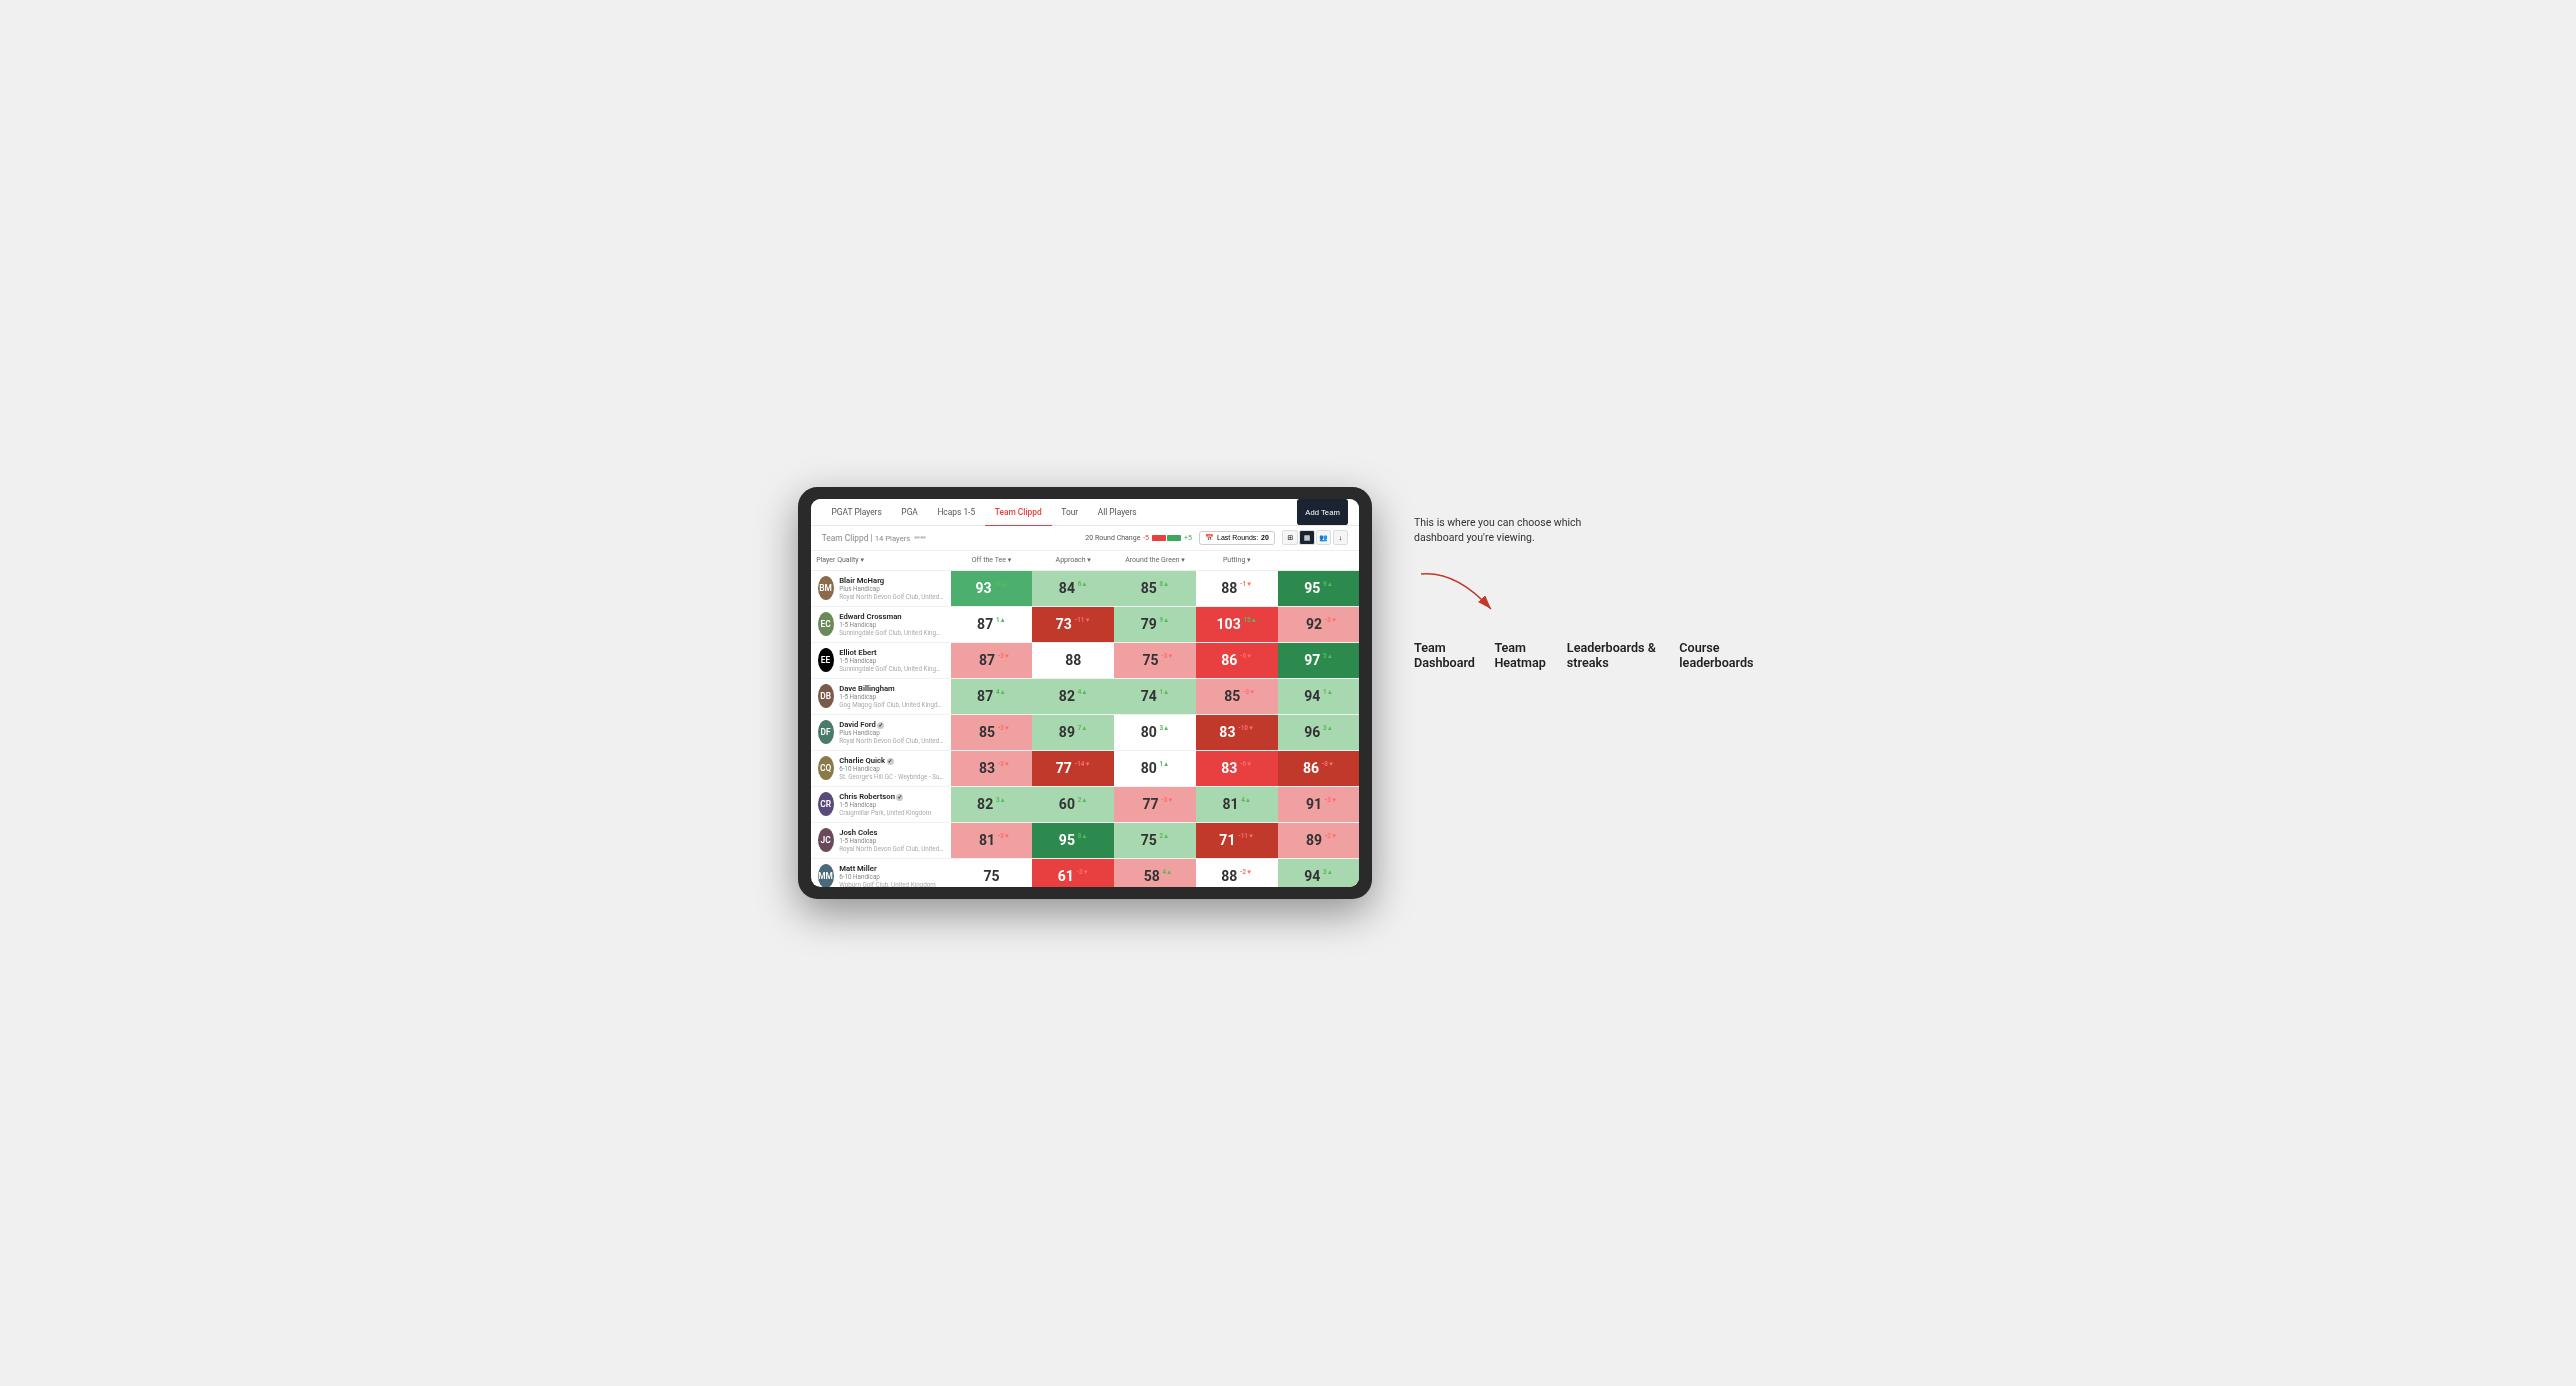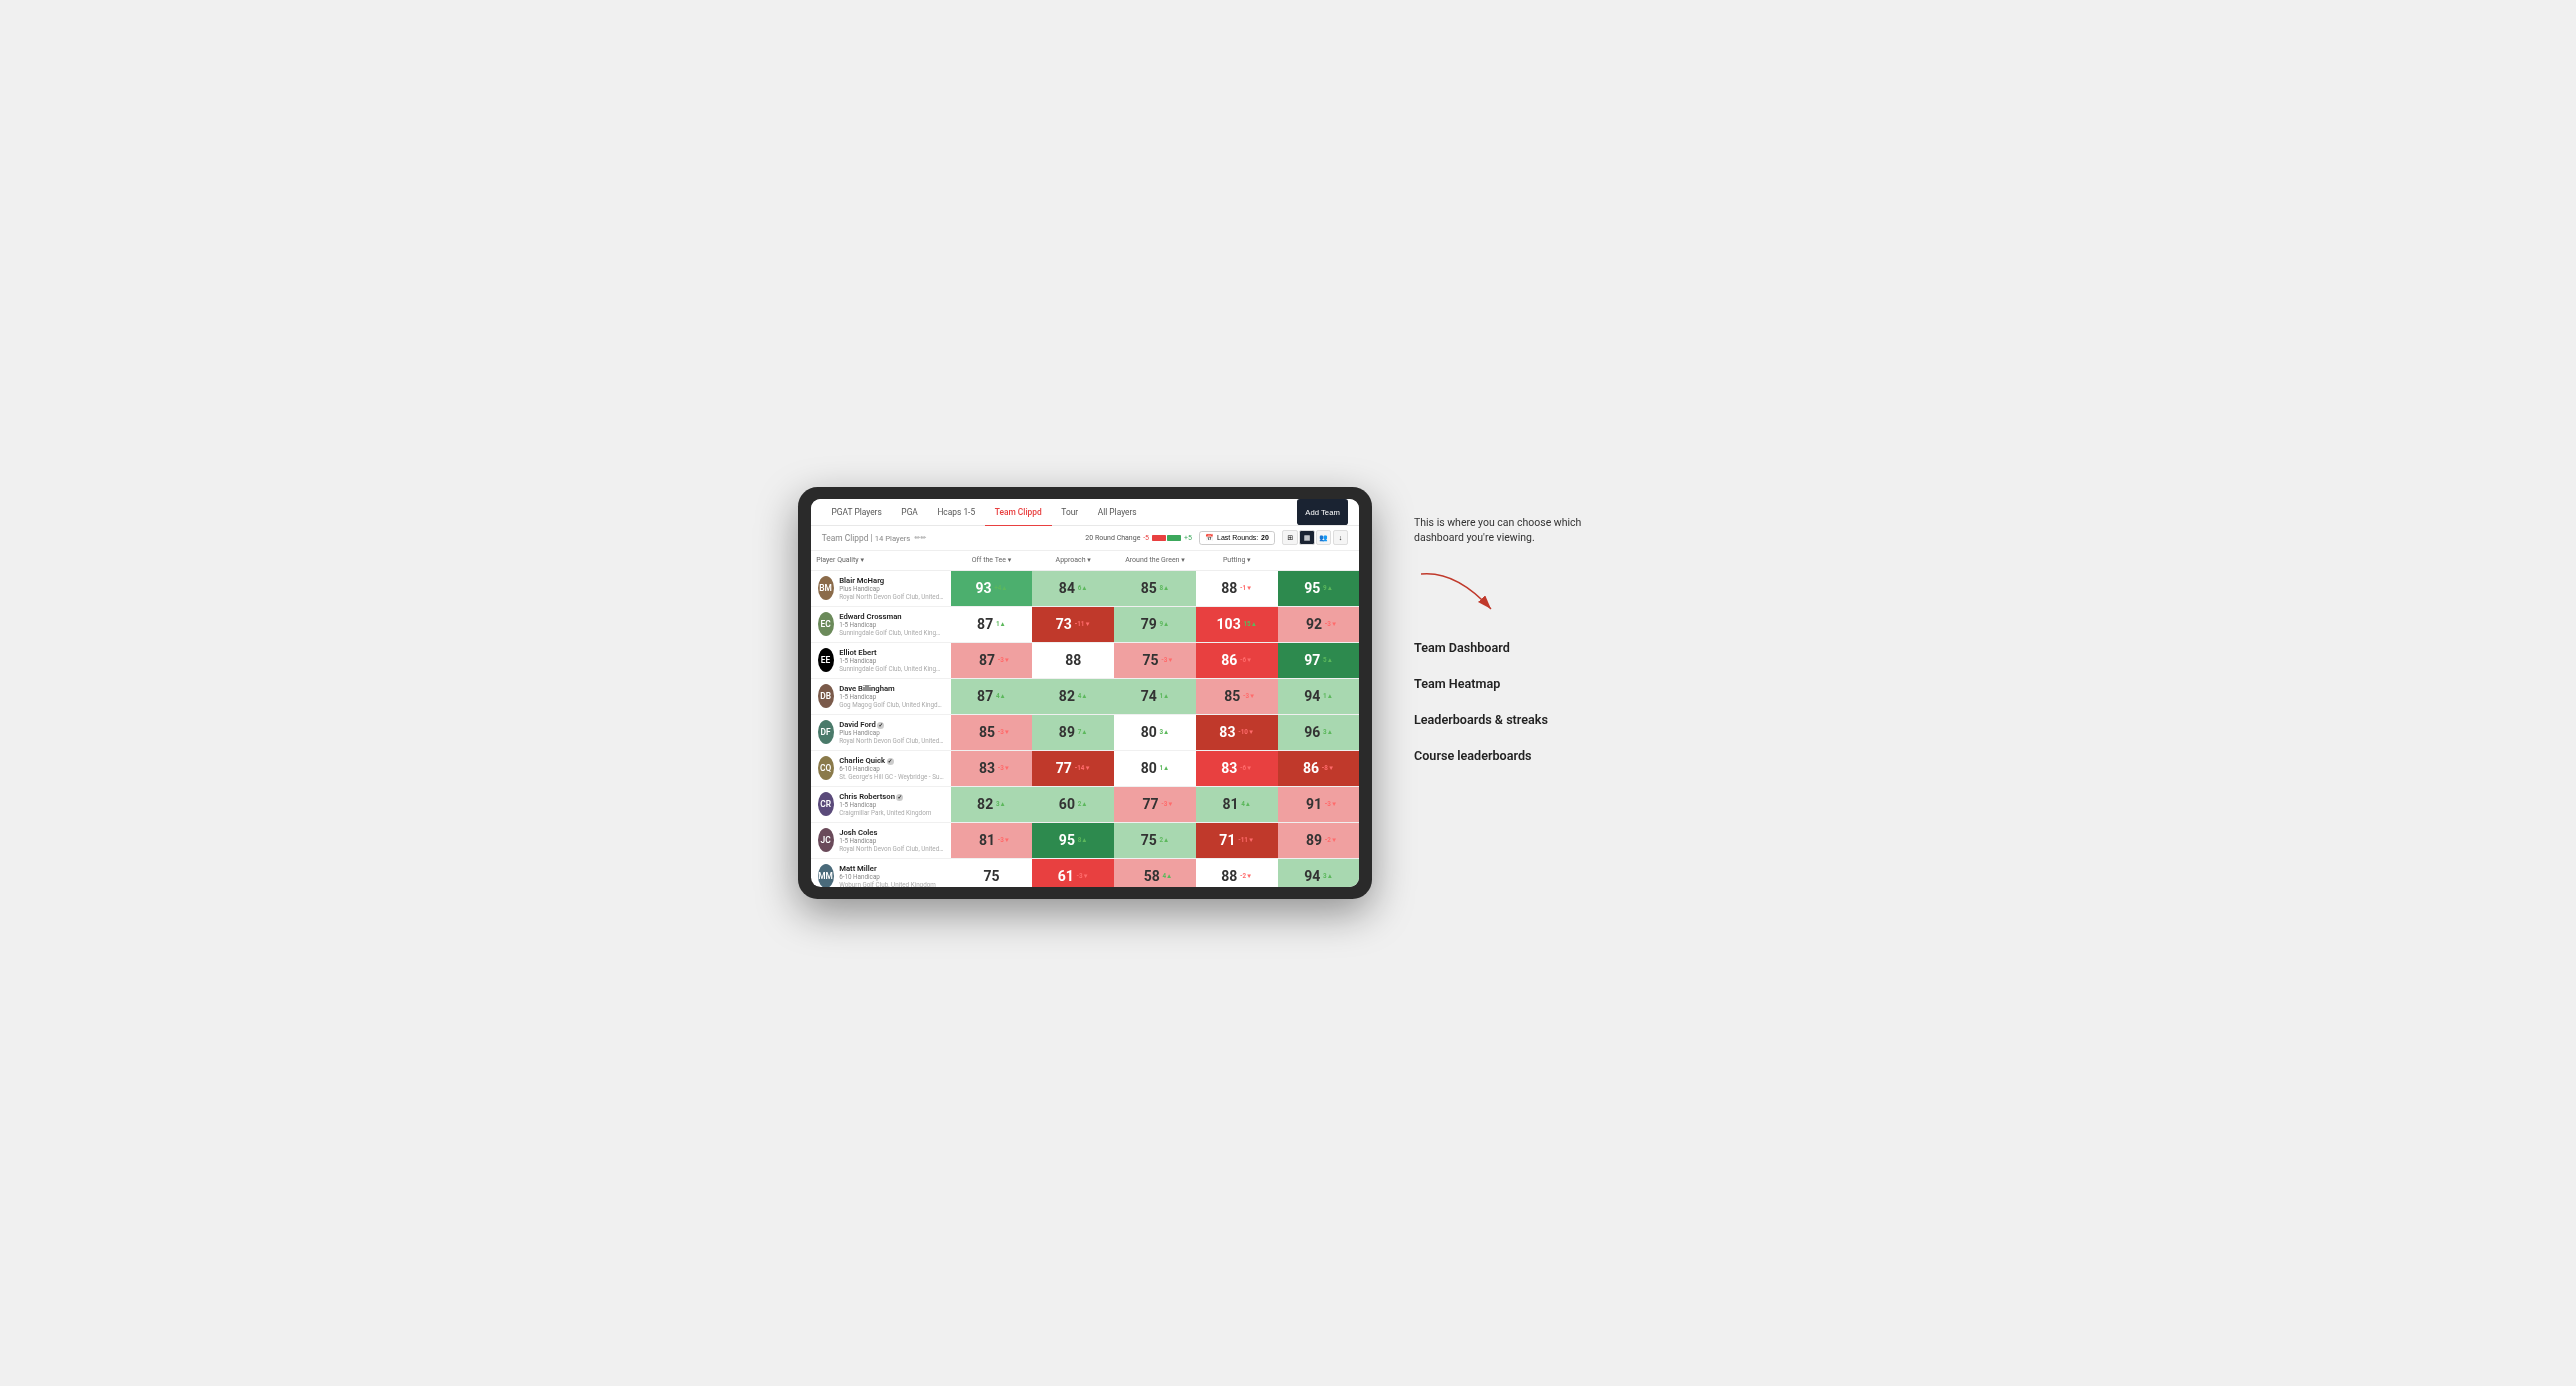--- a/index.html
+++ b/index.html
@@ -262,22 +262,22 @@
     .annotation-note {
       font-size: 10.5px;
       color: #333;
       line-height: 1.5;
       margin-bottom: 21px;
       max-width: 196px;
     }
     .dashboard-options {
       margin-top: 14px;
       display: flex;
-      flex-direction: column;
-      gap: 21px;
+      flex-direction: row;
+      gap: 0;
     }
     .dashboard-option {
       font-size: 12.6px;
       font-weight: 600;
       color: #222;
     }
 
     
     .table-scroll {
       max-height: 336px;
@@ -286,21 +286,21 @@
 
     .pencil-icon::before { content: '✏'; font-size: 7px; }
 
     .score-num { display: inline-block; }
     .score-delta { font-size: 6.3px; vertical-align: super; margin-left: 1.4px; }
     .delta-up { color: #5cb85c; }
     .delta-down { color: #ff6b6b; }
 
     .score-wrapper {
       display: flex;
-      align-items: center;
+      align-items: flex-start;
       gap: 1.4px;
     }
 
     .badge { display: inline-block; width: 7px; height: 7px; background: #ccc; border-radius: 50%; margin-left: 1.4px; font-size: 5.6px; line-height: 7px; text-align: center; }
   </style>
 </head>
 <body>
 
 <div class="page-wrapper">
 

